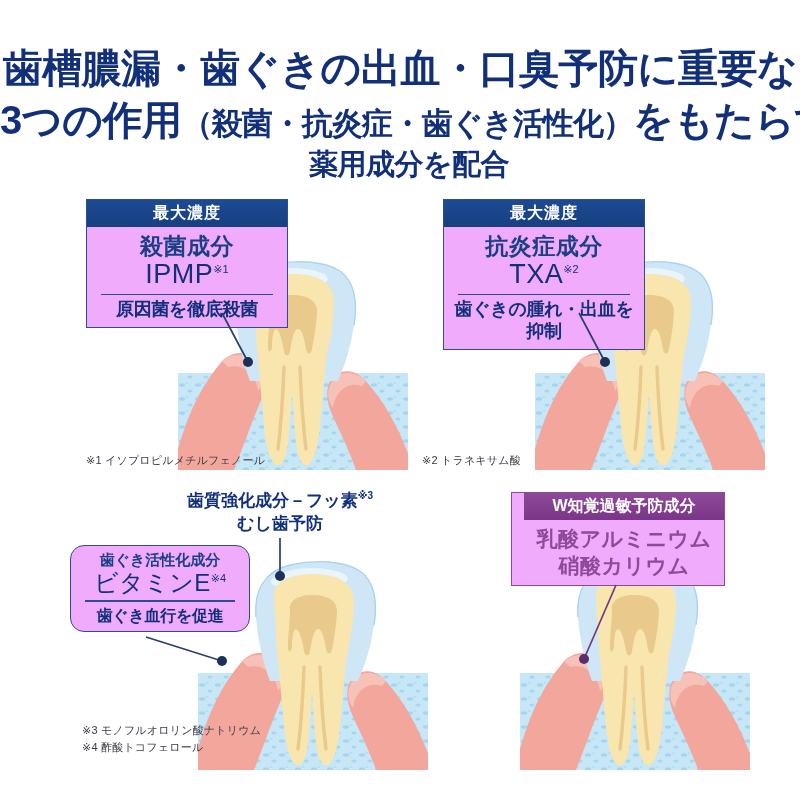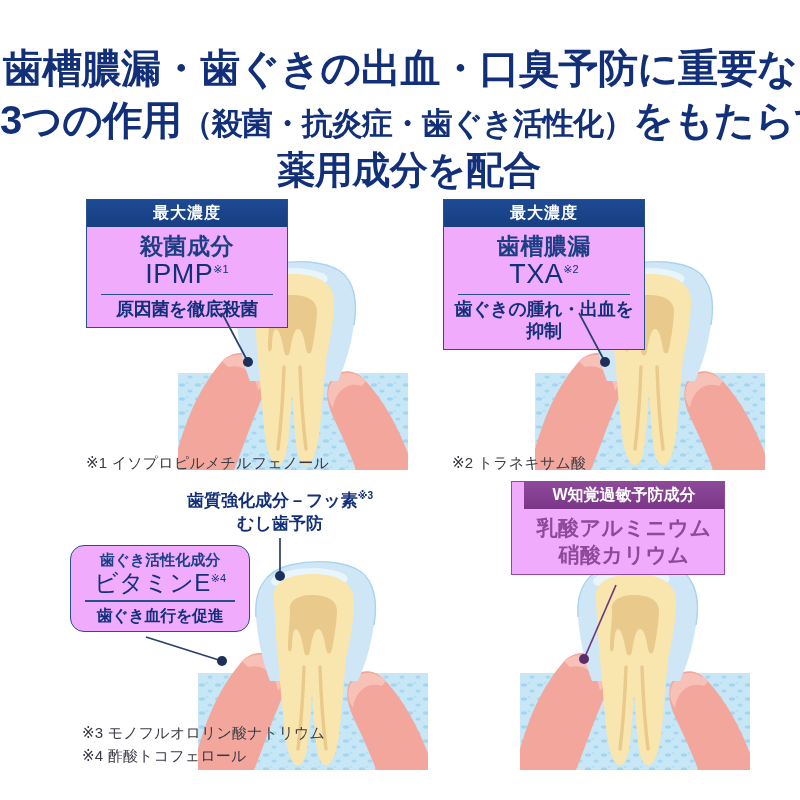--- a/index.html
+++ b/index.html
@@ -18,21 +18,21 @@
     text-align:center;
     color:#12307a;
     font-weight:bold;
     letter-spacing:-0.5px;
     line-height:1.30;
   }
   .hl-line{display:block;white-space:nowrap;}
   .hl1{font-size:40px;}
   .hl2{font-size:40px;}
   .hl2 .paren{font-size:31px;letter-spacing:-1px;}
-  .hl3{font-size:38px;padding-left:18px;}
+  .hl3{font-size:29px;padding-left:18px;}
 
   
   .infobox{
     position:absolute;
     background:#f0abfc;
     border:1.6px solid #2a4f8f;
     box-sizing:border-box;
     z-index:6;
   }
   .box-head{
@@ -71,37 +71,37 @@
 
   
   #box-ipmp{left:86px;top:199px;width:202px;}
   #box-ipmp .b-main{font-size:27px;}
   #box-txa{left:443px;top:199px;width:202px;}
   #box-txa .b-main{font-size:27px;}
   #box-vite{left:70px;top:545px;width:180px;border-radius:14px;}
   #box-vite .b-sub{font-size:15px;letter-spacing:0;}
   #box-vite .b-main{font-size:24px;}
   #box-vite .b-eff{font-size:16px;}
-  #box-sens{left:511px;top:481px;width:214px;padding-left:12px;}
+  #box-sens{left:511px;top:492px;width:214px;padding-left:12px;}
 
   
   .fluoride{
     position:absolute;left:135px;top:489px;width:290px;
     text-align:center;color:#12307a;font-weight:bold;
     font-size:17px;line-height:1.35;letter-spacing:0px;z-index:6;
   }
   .fluoride .sup{font-size:10px;vertical-align:super;}
 
   
   .footnote{
-    position:absolute;color:#3a3a46;font-size:15px;
+    position:absolute;color:#3a3a46;font-size:11px;
     line-height:1.5;letter-spacing:0.2px;z-index:7;white-space:nowrap;
   }
   #fn1{left:86px;top:452px;}
-  #fn2{left:452px;top:452px;}
+  #fn2{left:422px;top:452px;}
   #fn34{left:82px;top:722px;}
 
   
   .tooth{position:absolute;z-index:2;}
   #tooth-tl{left:178px;top:255px;}
   #tooth-tr{left:535px;top:255px;}
   #tooth-bl{left:198px;top:555px;}
   #tooth-br{left:520px;top:555px;}
 
   
@@ -308,21 +308,21 @@
       <div class="b-sub">殺菌成分</div>
       <div class="b-main"><span>IPMP</span><span class="sup">※1</span></div>
       <div class="divider"></div>
       <div class="b-eff">原因菌を徹底殺菌</div>
     </div>
   </div>
 
   <div class="infobox" id="box-txa">
     <div class="box-head">最大濃度</div>
     <div class="box-body">
-      <div class="b-sub">歯槽膿漏</div>
+      <div class="b-sub">抗炎症成分</div>
       <div class="b-main"><span>TXA</span><span class="sup">※2</span></div>
       <div class="divider"></div>
       <div class="b-eff">歯ぐきの腫れ・出血を抑制</div>
     </div>
   </div>
 
   <div class="infobox" id="box-vite">
     <div class="box-body">
       <div class="b-sub">歯ぐき活性化成分</div>
       <div class="b-main"><span>ビタミンE</span><span class="sup">※4</span></div>

